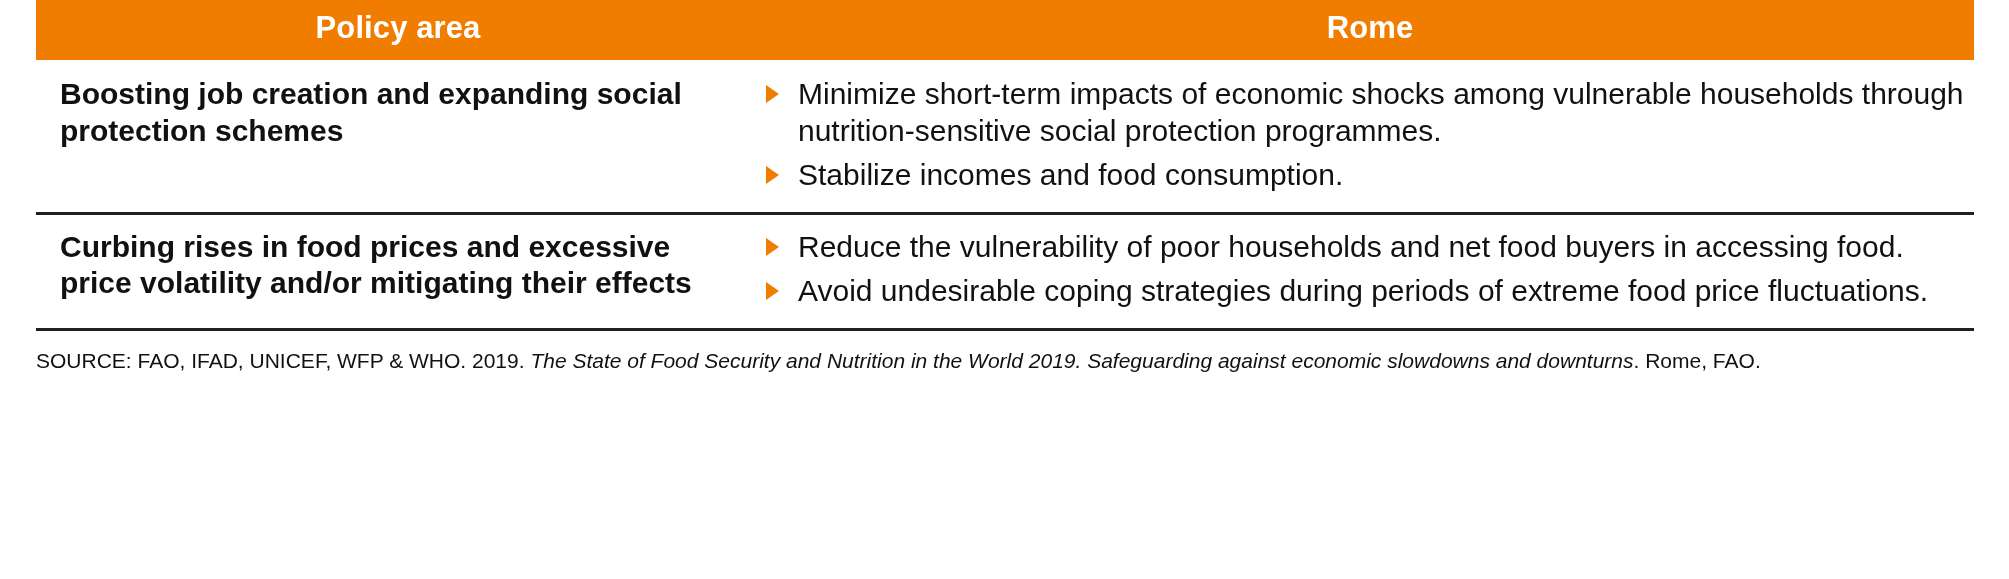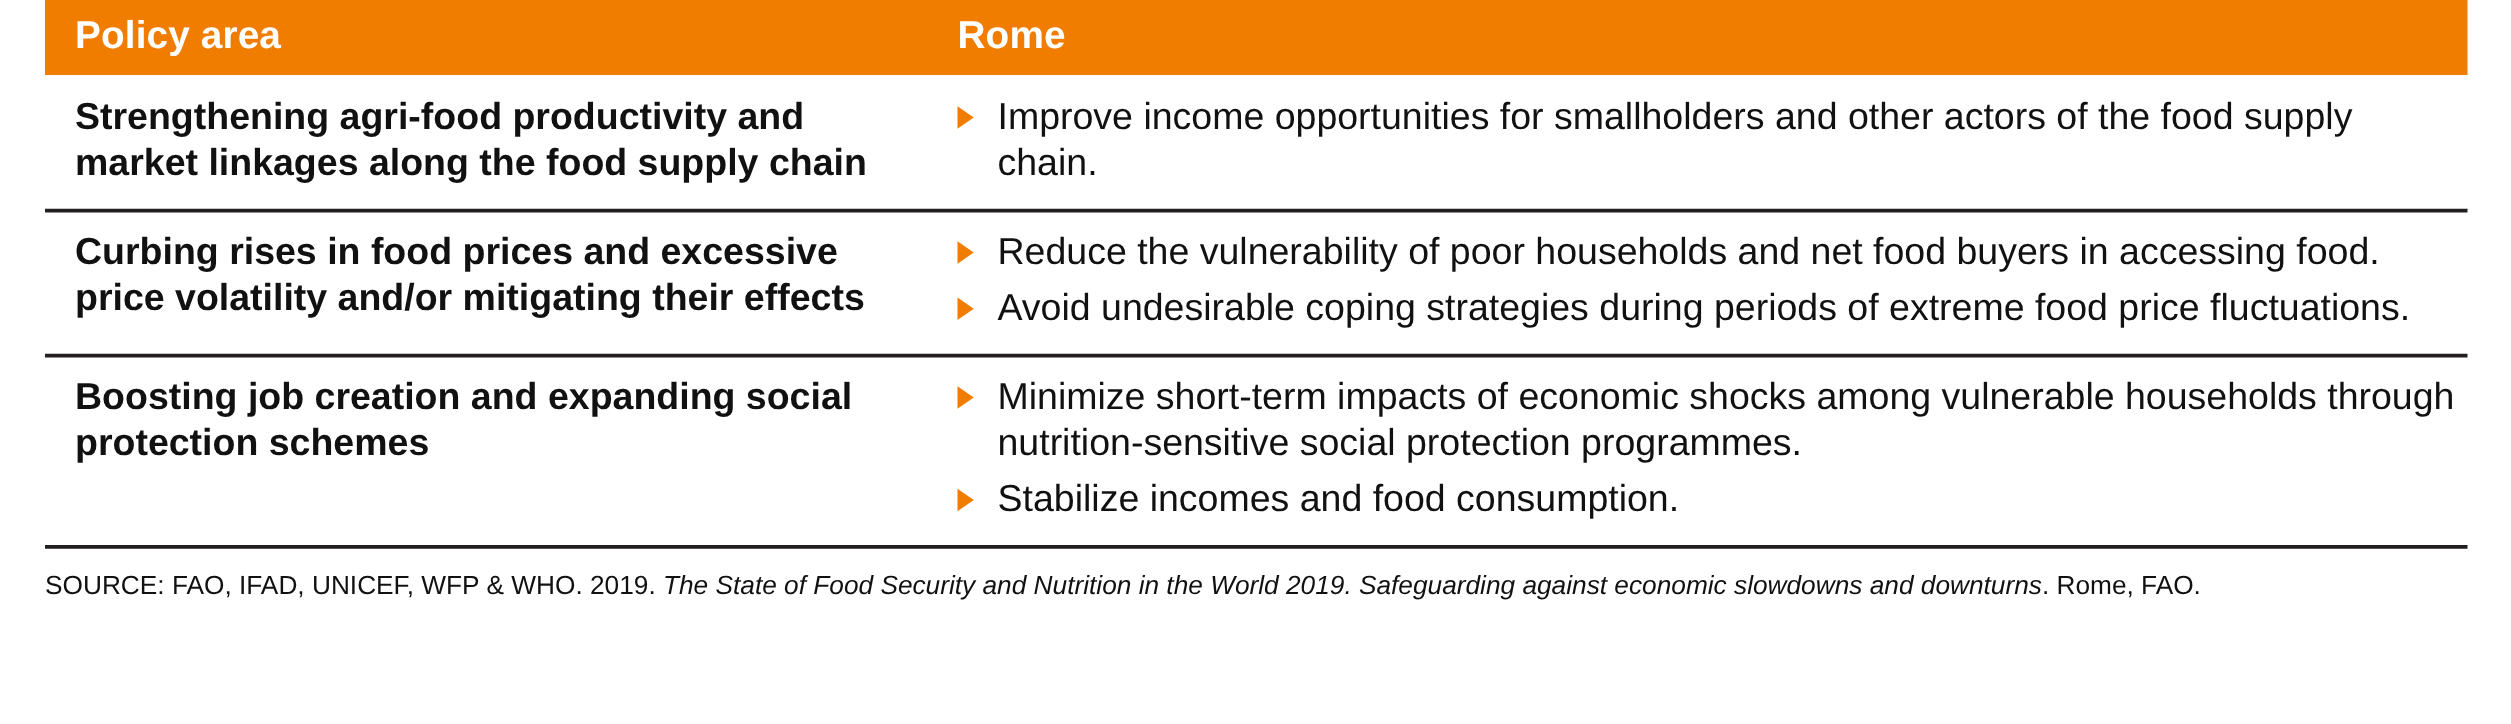--- a/index.html
+++ b/index.html
@@ -24,21 +24,21 @@
     margin-left: 36px;
     border-collapse: collapse;
     table-layout: fixed;
   }
   col.c1 { width: 700px; }
   col.c2 { width: 1238px; }
 
   thead th {
     background: #f07d00;
     color: #ffffff;
-    text-align: left;
+    text-align: center;
     font-size: 31px;
     font-weight: bold;
     padding: 10px 0 14px 24px;
     letter-spacing: 0.1px;
     vertical-align: middle;
   }
   thead th.goals-head {
     padding-left: 30px;
   }
   thead tr { height: 56px; }
@@ -110,57 +110,46 @@
       <col class="c2">
     </colgroup>
     <thead>
       <tr>
         <th class="policy-head">Policy area</th>
         <th class="goals-head">Rome</th>
       </tr>
     </thead>
     <tbody>
       <tr>
-        <td class="policy-cell">Strengthening agri-food productivity and market linkages along the food supply chain</td>
+        <td class="policy-cell">Boosting job creation and expanding social protection schemes</td>
         <td class="goals-cell">
           <ul class="goal-list">
             <li>
               <span class="bullet-arrow"></span>
-              <span>Improve income opportunities for smallholders and other actors of the food supply chain.</span>
+              <span>Minimize short-term impacts of economic shocks among vulnerable households through nutrition-sensitive social protection programmes.</span>
+            </li>
+            <li>
+              <span class="bullet-arrow"></span>
+              <span>Stabilize incomes and food consumption.</span>
             </li>
           </ul>
         </td>
       </tr>
       <tr>
         <td class="policy-cell">Curbing rises in food prices and excessive price volatility and/or mitigating their effects</td>
         <td class="goals-cell">
           <ul class="goal-list">
             <li>
               <span class="bullet-arrow"></span>
               <span>Reduce the vulnerability of poor households and net food buyers in accessing food.</span>
             </li>
             <li>
               <span class="bullet-arrow"></span>
               <span>Avoid undesirable coping strategies during periods of extreme food price fluctuations.</span>
             </li>
           </ul>
         </td>
       </tr>
-      <tr>
-        <td class="policy-cell">Boosting job creation and expanding social protection schemes</td>
-        <td class="goals-cell">
-          <ul class="goal-list">
-            <li>
-              <span class="bullet-arrow"></span>
-              <span>Minimize short-term impacts of economic shocks among vulnerable households through nutrition-sensitive social protection programmes.</span>
-            </li>
-            <li>
-              <span class="bullet-arrow"></span>
-              <span>Stabilize incomes and food consumption.</span>
-            </li>
-          </ul>
-        </td>
-      </tr>
     </tbody>
   </table>
 </div>
 
 <div class="source"><span>SOURCE: FAO, IFAD, UNICEF, WFP &amp; WHO. 2019. </span><span class="ital">The State of Food Security and Nutrition in the World 2019. Safeguarding against economic slowdowns and downturns</span><span>. Rome, FAO.</span></div>
 
 </body></html>

